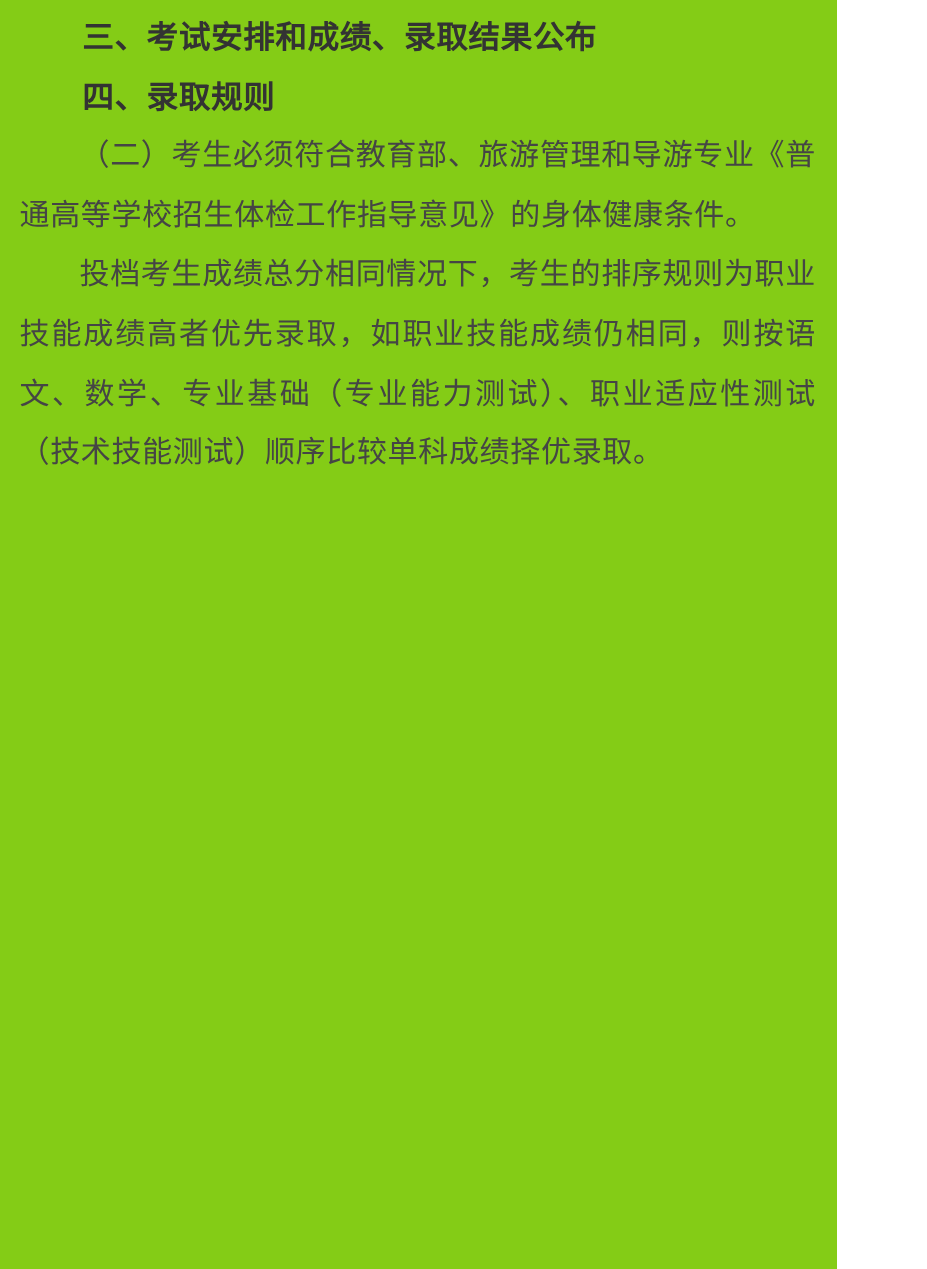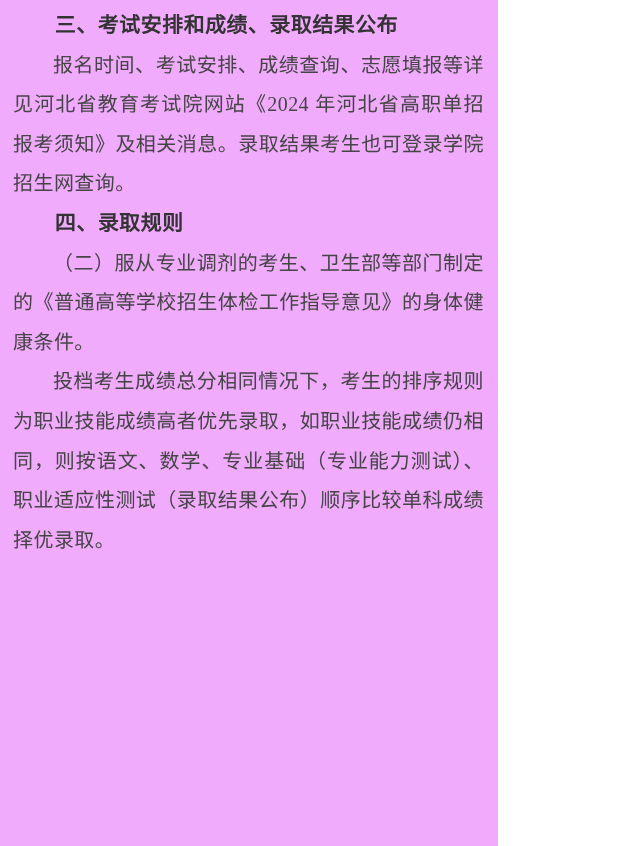--- a/index.html
+++ b/index.html
@@ -7,24 +7,24 @@
     padding: 0;
     background: #ffffff;
   }
   body {
     width: 618px;
     height: 846px;
     overflow: hidden;
   }
   .page {
     box-sizing: border-box;
-    width: 498px;
+    width: 558px;
     height: 846px;
     padding: 6px 14px 0 13px;
-    background: #f0abfc;
+    background: #84cc16;
   }
   .doc {
     font-family: "Liberation Serif", "DejaVu Serif", serif;
     font-size: 20px;
     line-height: 39.6px;
     letter-spacing: 0.45px;
     color: #454545;
   }
   .doc p {
     margin: 0;
@@ -39,18 +39,17 @@
     font-size: 21px;
     text-align: left;
   }
 </style>
 </head>
 <body>
 
 <div class="page">
   <div class="doc">
       <p class="heading">三、考试安排和成绩、录取结果公布</p>
-      <p class="paragraph">报名时间、考试安排、成绩查询、志愿填报等详见河北省教育考试院网站《2024 年河北省高职单招报考须知》及相关消息。录取结果考生也可登录学院招生网查询。</p>
       <p class="heading">四、录取规则</p>
-      <p class="paragraph">（二）服从专业调剂的考生、卫生部等部门制定的《普通高等学校招生体检工作指导意见》的身体健康条件。</p>
-      <p class="paragraph">投档考生成绩总分相同情况下，考生的排序规则为职业技能成绩高者优先录取，如职业技能成绩仍相同，则按语文、数学、专业基础（专业能力测试）、职业适应性测试（录取结果公布）顺序比较单科成绩择优录取。</p>
+      <p class="paragraph">（二）考生必须符合教育部、旅游管理和导游专业《普通高等学校招生体检工作指导意见》的身体健康条件。</p>
+      <p class="paragraph">投档考生成绩总分相同情况下，考生的排序规则为职业技能成绩高者优先录取，如职业技能成绩仍相同，则按语文、数学、专业基础（专业能力测试）、职业适应性测试（技术技能测试）顺序比较单科成绩择优录取。</p>
     </div>
 </div>
 
 </body></html>

